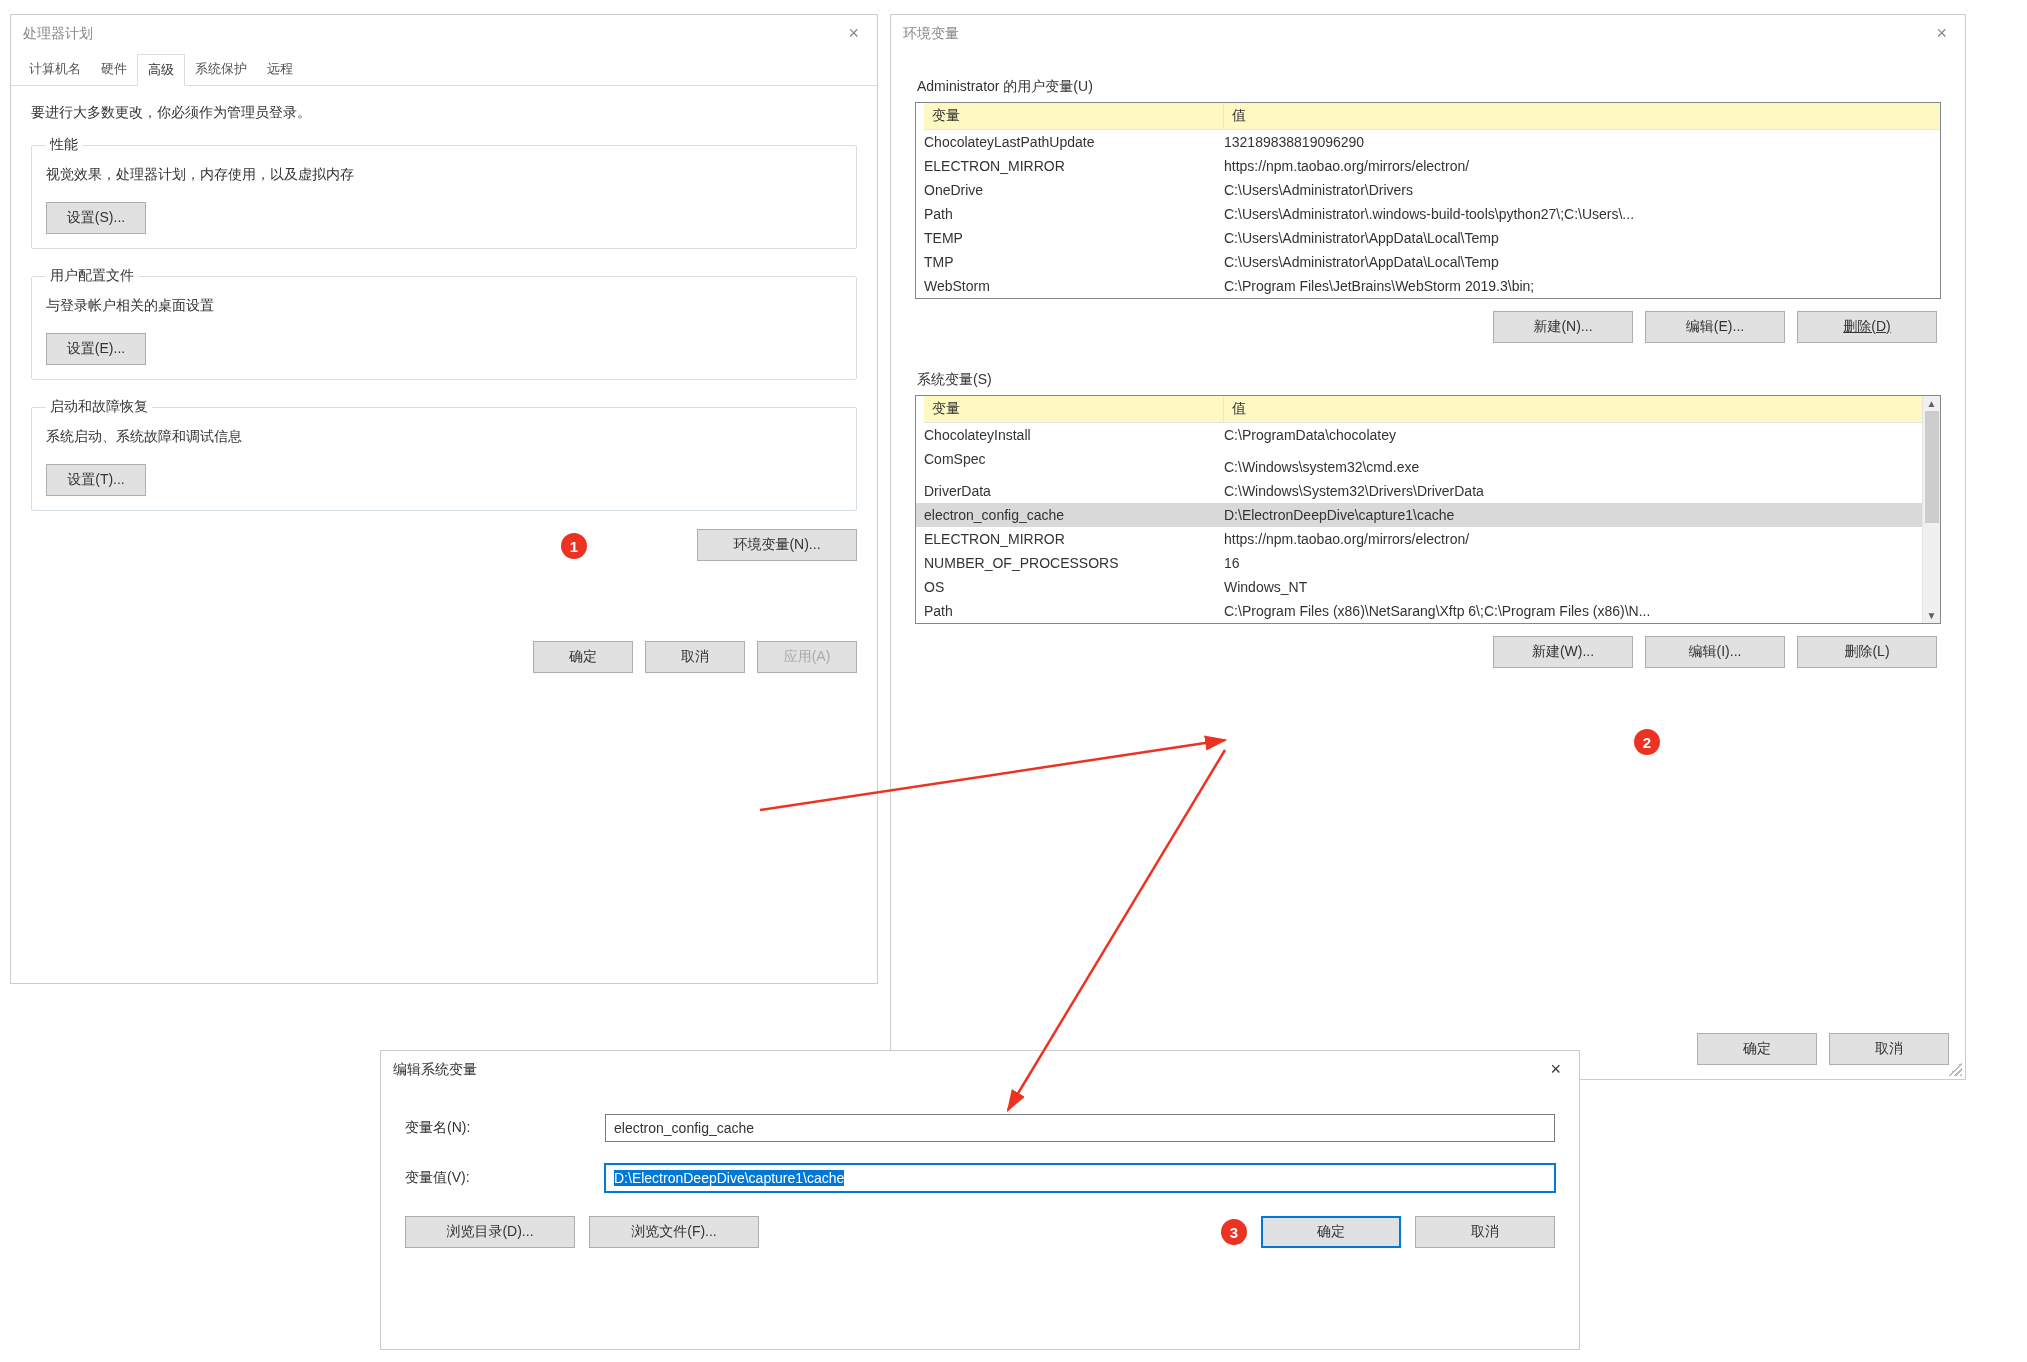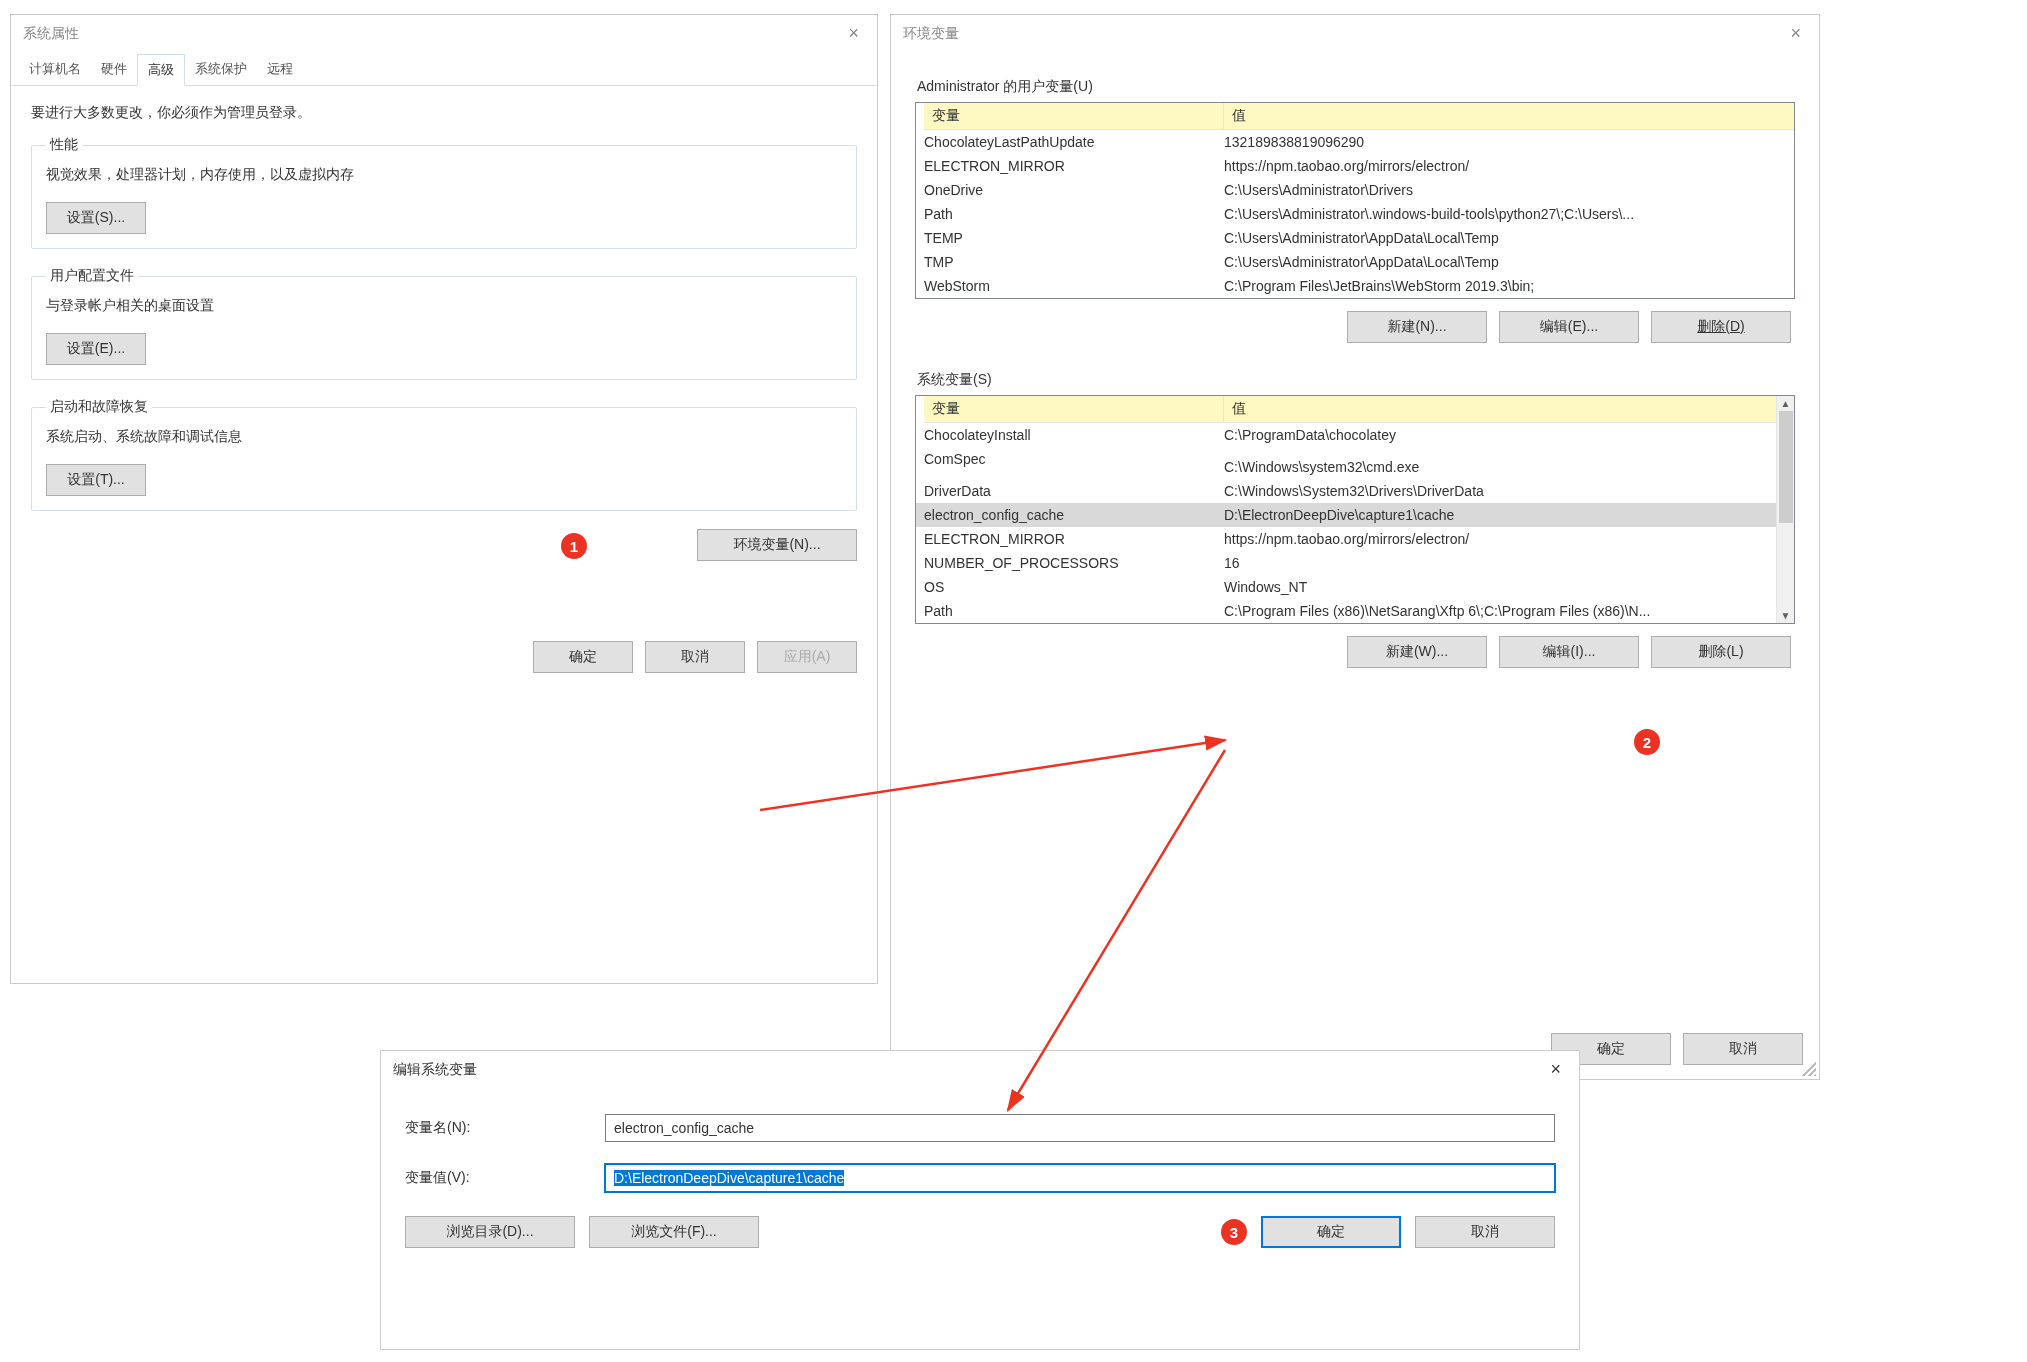--- a/index.html
+++ b/index.html
@@ -108,21 +108,21 @@
     display: flex; align-items: center; justify-content: center;
     z-index: 50;
   }
   svg.arrow { position: absolute; z-index: 40; pointer-events: none; }
 </style>
 </head>
 <body>
 
 <div class="dialog" id="sysprops" style="left:10px; top:14px; width:868px; height:970px;">
   <div class="titlebar">
-    <span>系统属性</span>
+    <span>处理器计划</span>
     <span class="close-x">×</span>
   </div>
   <div class="tabs">
     <div class="tab">计算机名</div>
     <div class="tab">硬件</div>
     <div class="tab active">高级</div>
     <div class="tab">系统保护</div>
     <div class="tab">远程</div>
   </div>
   <div class="body">
@@ -158,21 +158,21 @@
     </div>
 
     <div class="btn-row" style="margin-top:80px;">
       <button class="btn">确定</button>
       <button class="btn">取消</button>
       <button class="btn disabled">应用(A)</button>
     </div>
   </div>
 </div>
 
-<div class="dialog" id="envvars" style="left:890px; top:14px; width:930px; height:1066px;">
+<div class="dialog" id="envvars" style="left:890px; top:14px; width:1076px; height:1066px;">
   <div class="titlebar">
     <span>环境变量</span>
     <span class="close-x">×</span>
   </div>
   <div style="padding: 20px 24px 0 24px;">
 
     <div class="section-label">Administrator 的用户变量(U)</div>
     <div class="table-wrap">
       <div class="table-head">
         <div class="th" style="width:300px;">变量</div>

